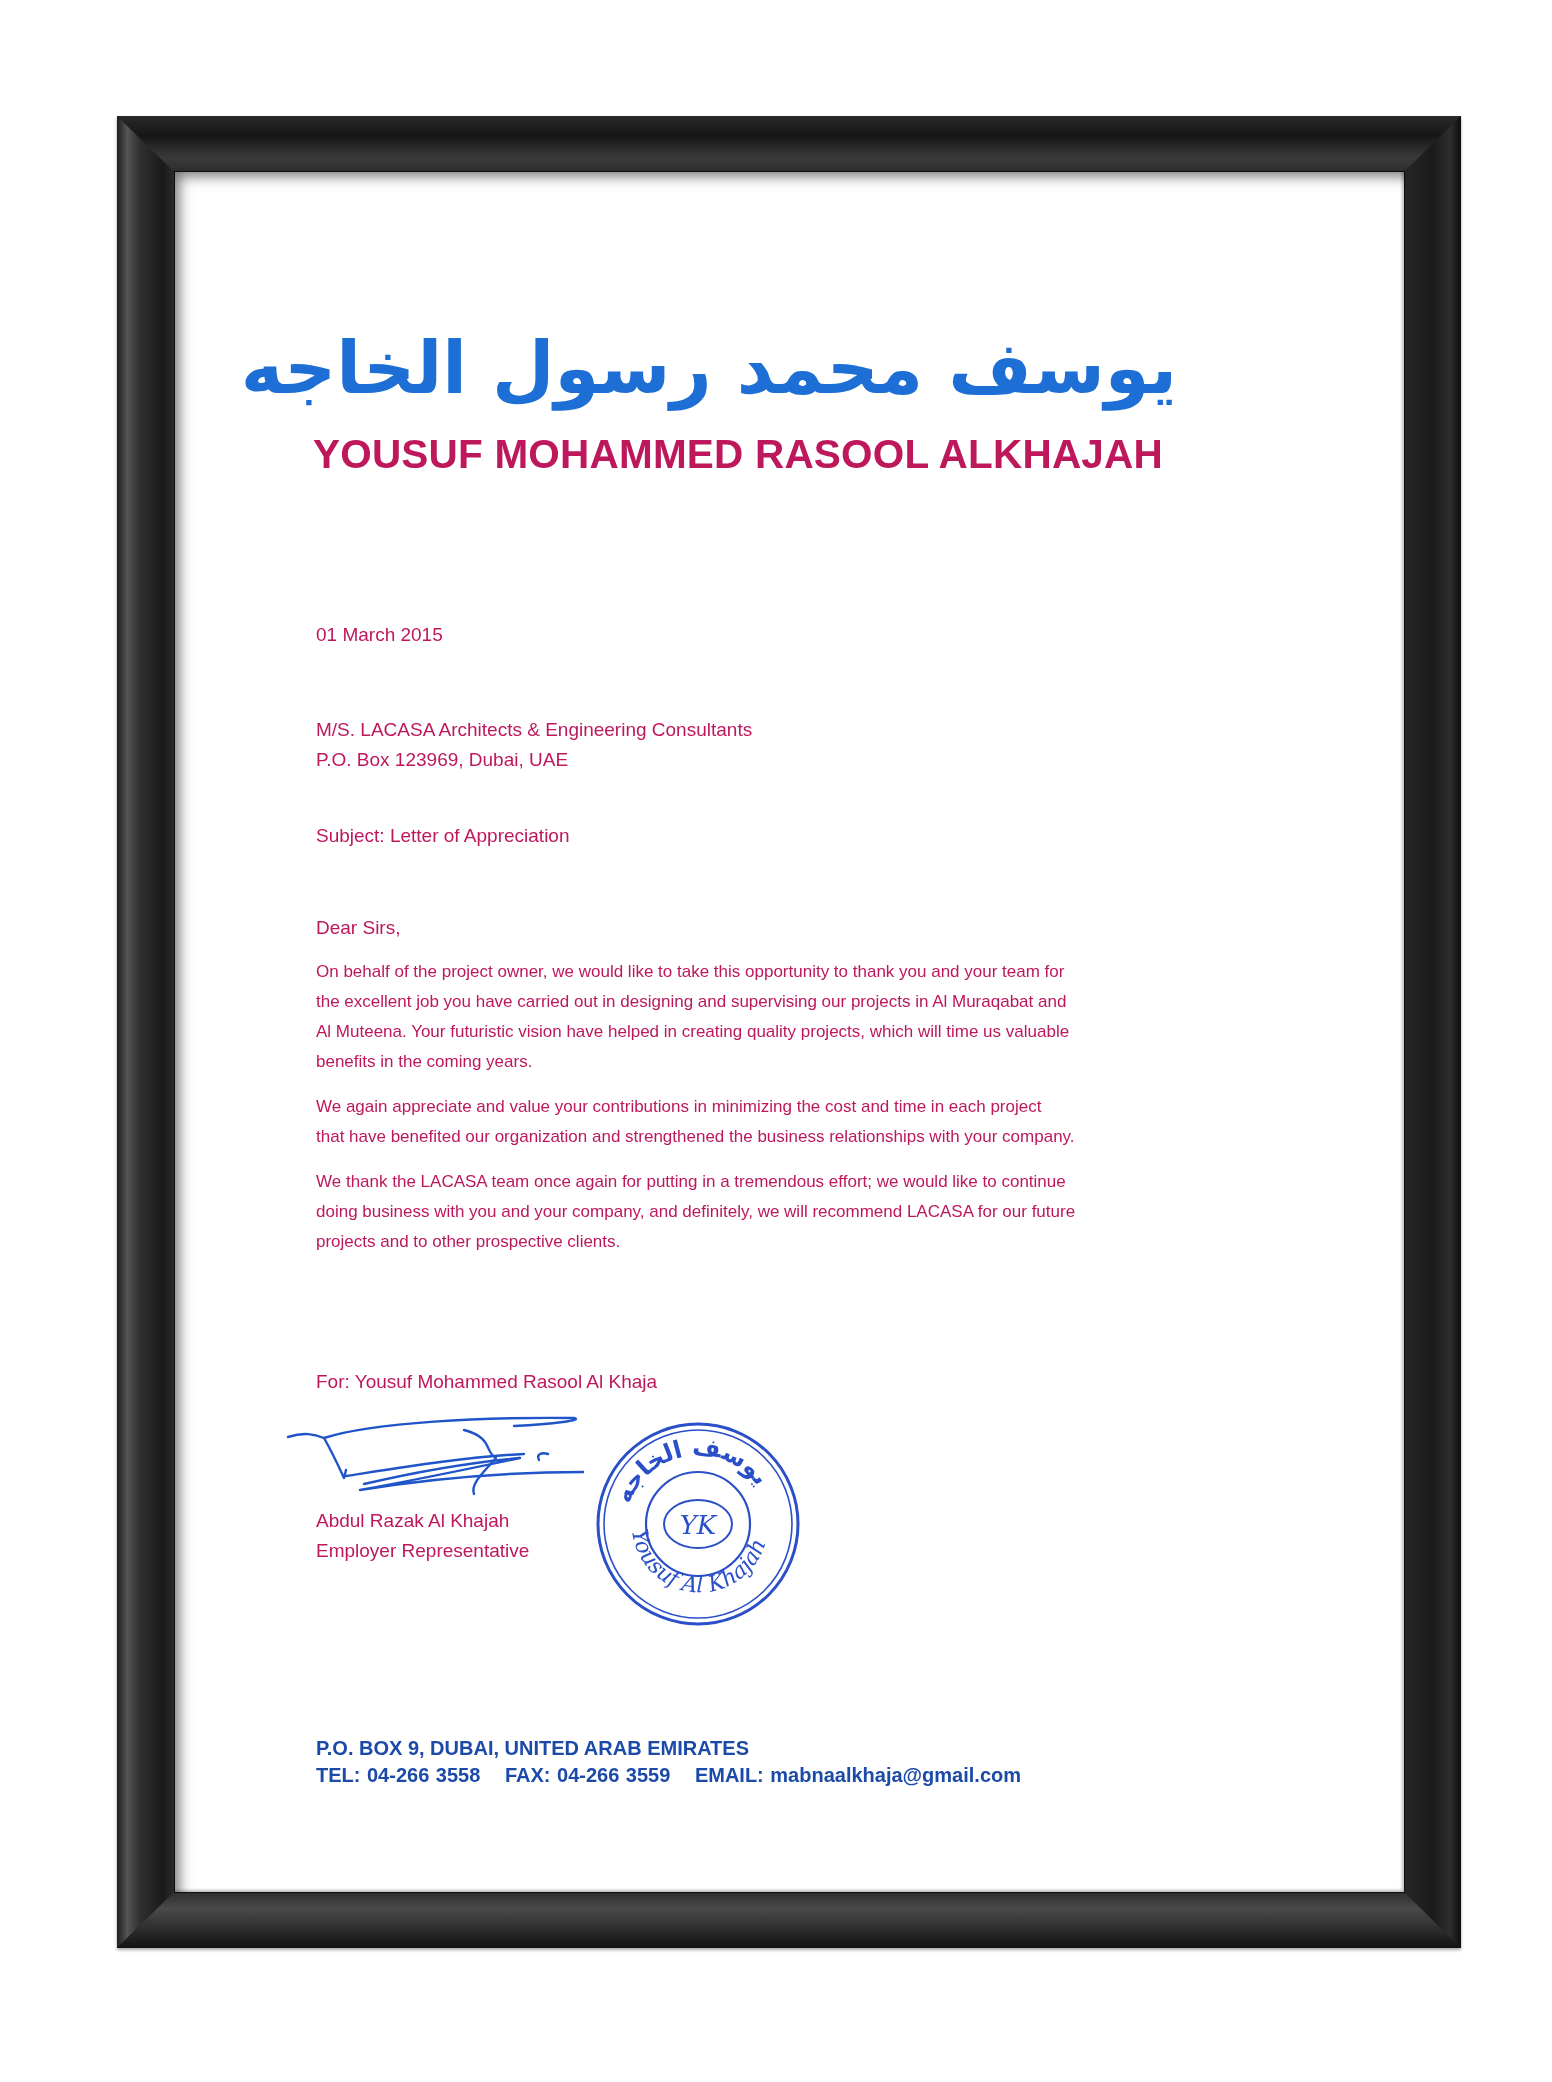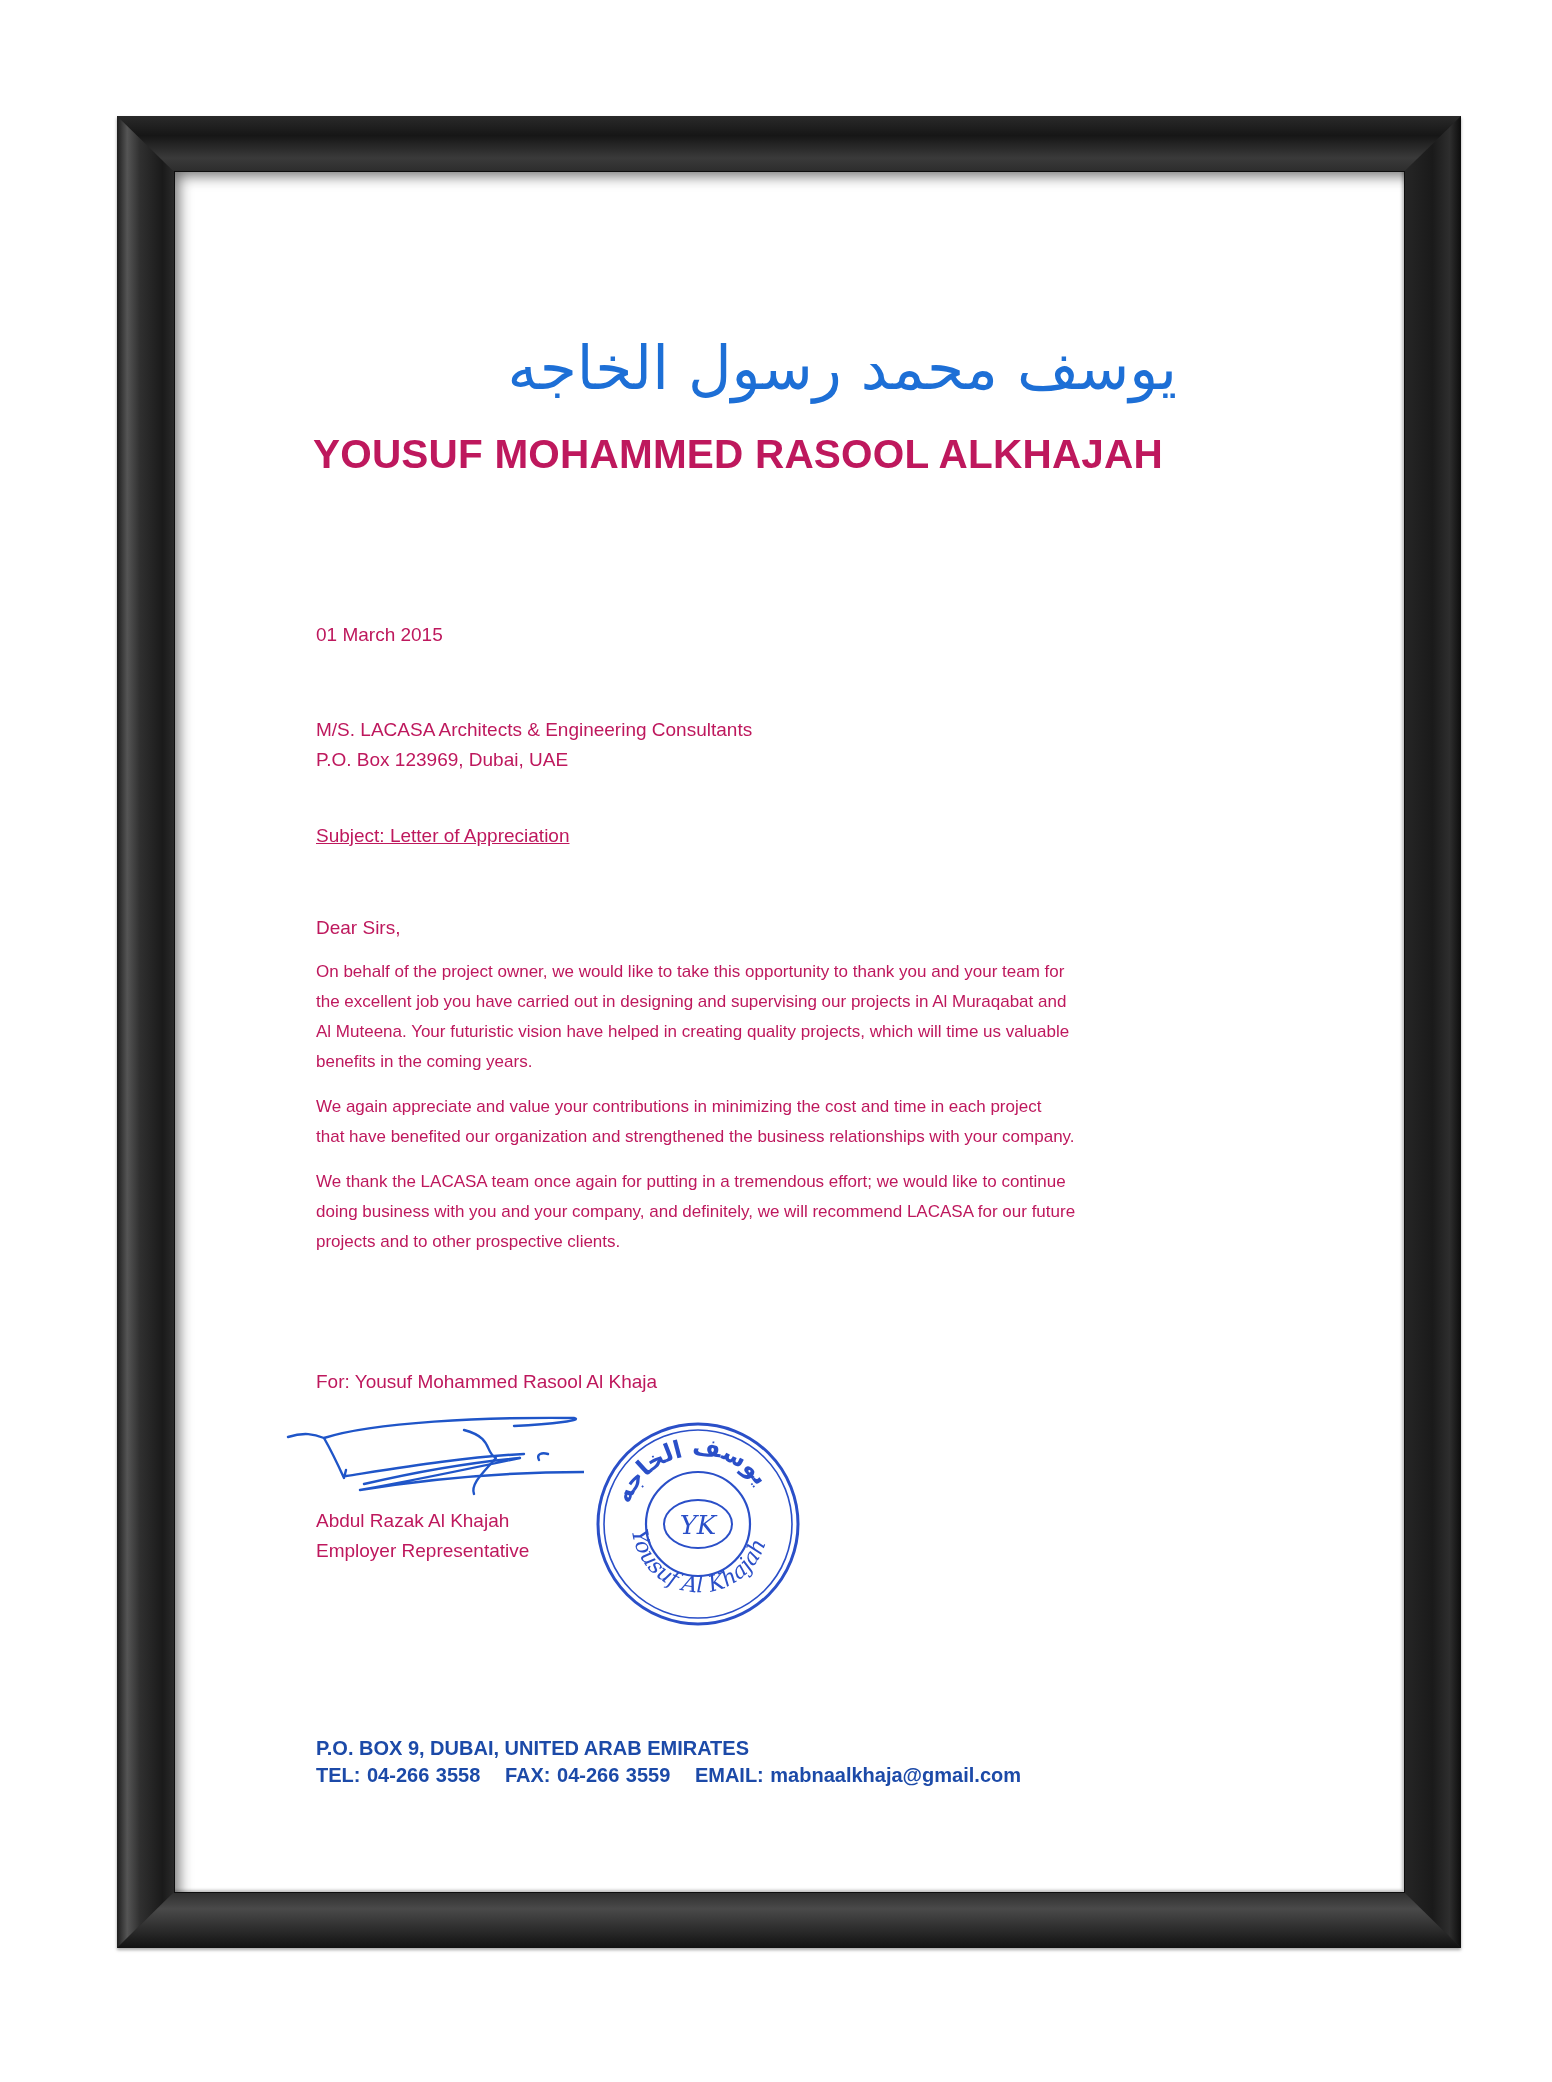--- a/index.html
+++ b/index.html
@@ -57,22 +57,22 @@
       background: #ffffff;
       box-shadow: inset 10px 10px 14px -6px rgba(0,0,0,0.55), inset -2px -2px 3px rgba(0,0,0,0.25);
       border: 1px solid #0e0e0e;
       box-sizing: border-box;
     }
     
     .abs { position: absolute; white-space: nowrap; }
     .heading-ar {
       left: 313px; top: 318px; width: 864px;
       font-family: "DejaVu Sans", sans-serif;
-      font-weight: normal;
-      font-size: 60px;
+      font-weight: bold;
+      font-size: 72px;
       line-height: 100px;
       color: #1d6fd6;
       direction: rtl;
       text-align: right;
       letter-spacing: 2px;
     }
     .heading-en {
       left: 313px; top: 430px; width: 870px;
       font-family: "Liberation Sans", sans-serif;
       font-weight: bold;
@@ -82,21 +82,21 @@
       letter-spacing: 0.2px;
     }
     .body-text {
       font-family: "Liberation Sans", sans-serif;
       font-size: 19px;
       color: #be185d;
       line-height: 30px;
     }
     .date { left: 316px; top: 620px; }
     .addressee { left: 316px; top: 715px; }
-    .subject { left: 316px; top: 821px; text-decoration: underline; }
+    .subject { left: 316px; top: 821px; }
     .salutation { left: 316px; top: 913px; }
     .para {
       left: 316px;
       width: 1000px;
       white-space: normal;
       font-size: 17px;
       line-height: 30px;
     }
     .para1 { top: 957px; }
     .para2 { top: 1092px; }

